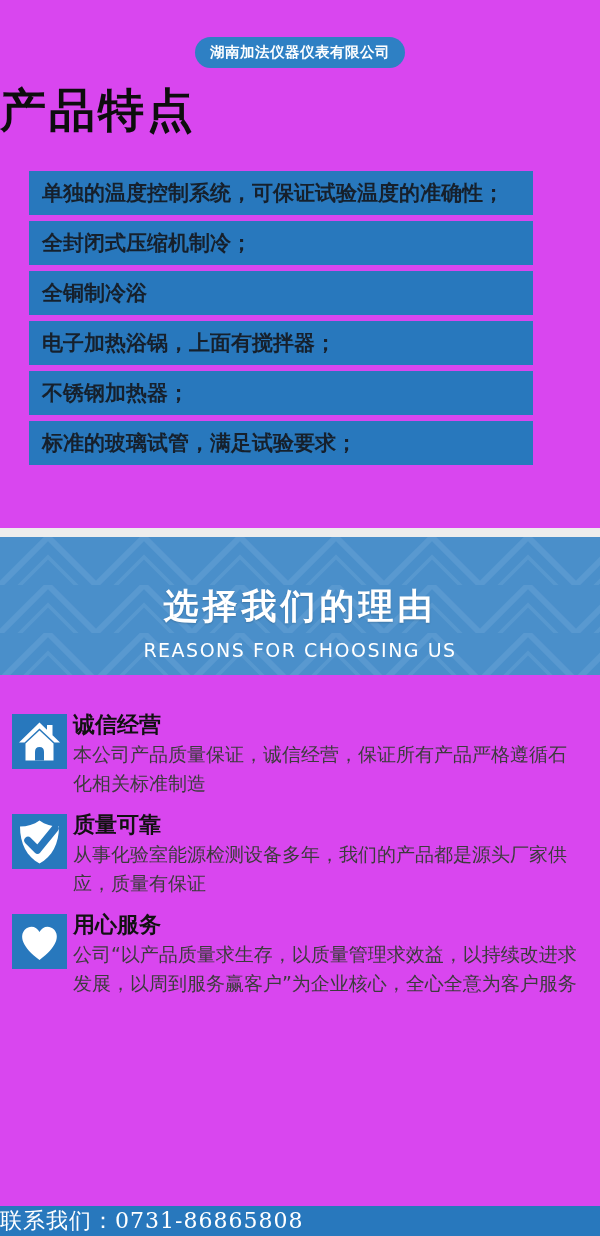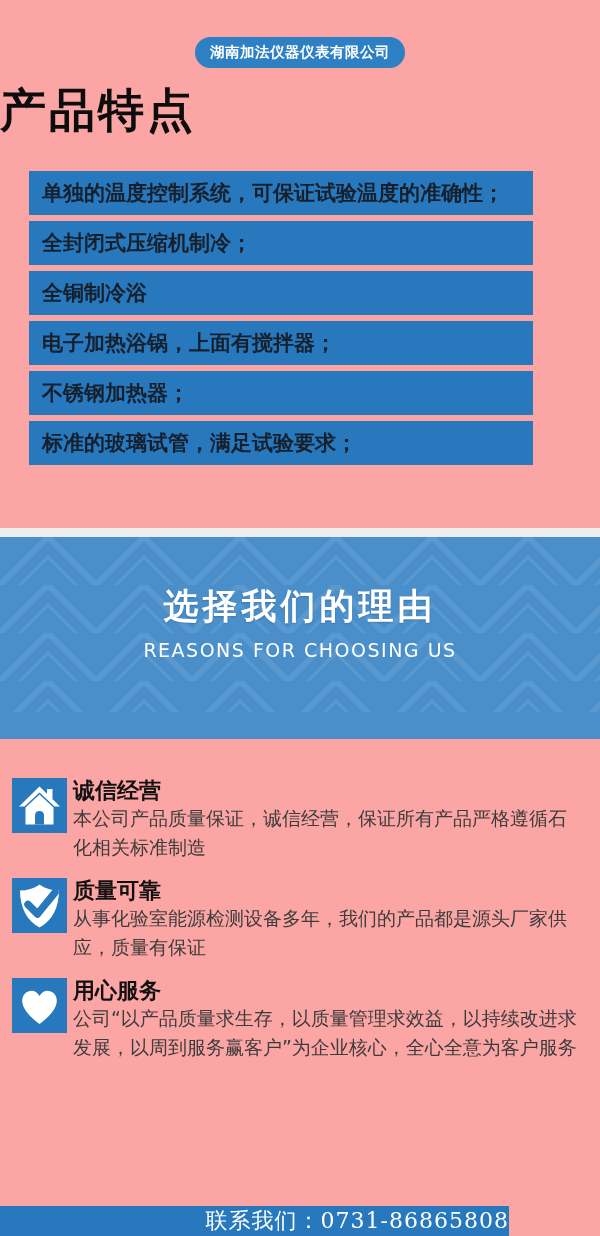--- a/index.html
+++ b/index.html
@@ -2,21 +2,21 @@
 <html><head>
 <meta charset="utf-8">
 <style>
   * { margin: 0; padding: 0; box-sizing: border-box; }
   html, body { background: #ffffff; }
   .page {
     position: relative;
     width: 600px;
     height: 1236px;
     margin: 0 auto;
-    background: #fca5a5;
+    background: #d946ef;
     overflow: hidden;
     font-family: "DejaVu Sans", sans-serif;
   }
   
   .badge {
     width: 210px;
     height: 31px;
     margin: 37px auto 0;
     background: #2e80c4;
     border-radius: 16px;
@@ -56,21 +56,21 @@
   .gray-divider {
     width: 600px;
     height: 9px;
     margin-top: 63px;
     background: #ededed;
   }
   
   .banner {
     position: relative;
     width: 600px;
-    height: 202px;
+    height: 138px;
     background: #4a8fca;
     overflow: hidden;
   }
   .banner svg.pattern { position: absolute; left: 0; top: 0; }
   .banner-inner {
     position: relative;
     text-align: center;
     padding-top: 46px;
   }
   .banner-title {
@@ -95,39 +95,40 @@
     align-items: flex-start;
     margin-bottom: 16px;
   }
   .reason-icon { flex: 0 0 55px; width: 55px; height: 57px; }
   .reason-body { margin-left: 6px; width: 510px; }
   .reason-title {
     font-size: 22px;
     line-height: 27px;
     font-weight: bold;
     color: #111111;
+    font-family: Liberation Mono, monospace;
   }
   .reason-text {
     font-size: 19px;
     line-height: 28.5px;
     color: #3c3c3c;
   }
   
   .footer-bar {
     position: absolute;
     left: 0;
     bottom: 0;
-    width: 509px;
+    width: 600px;
     height: 30px;
     background: #2878bd;
     color: #ffffff;
     font-family: "DejaVu Serif", serif;
     font-size: 22px;
     line-height: 30px;
-    text-align: right;
+    text-align: left;
     letter-spacing: 1px;
   }
 </style>
 </head>
 <body>
 
 <div class="page">
 
   <div class="badge">湖南加法仪器仪表有限公司</div>
 

